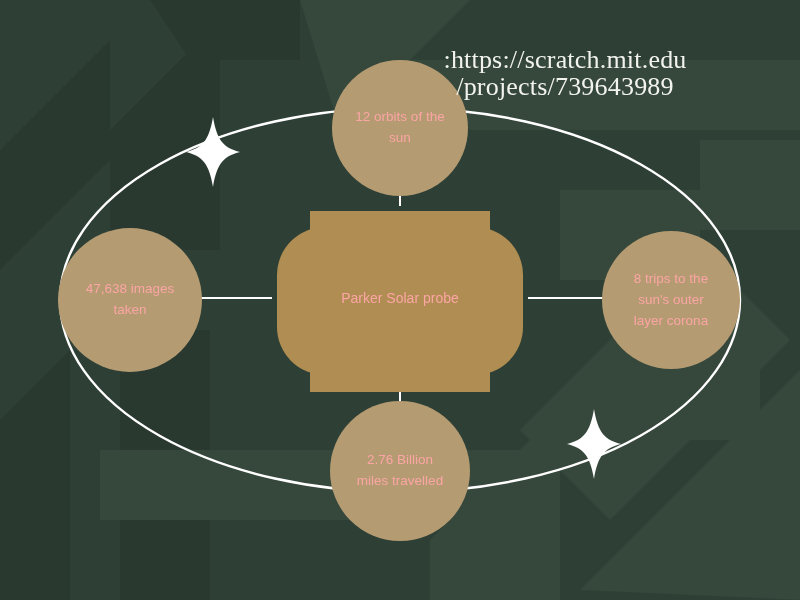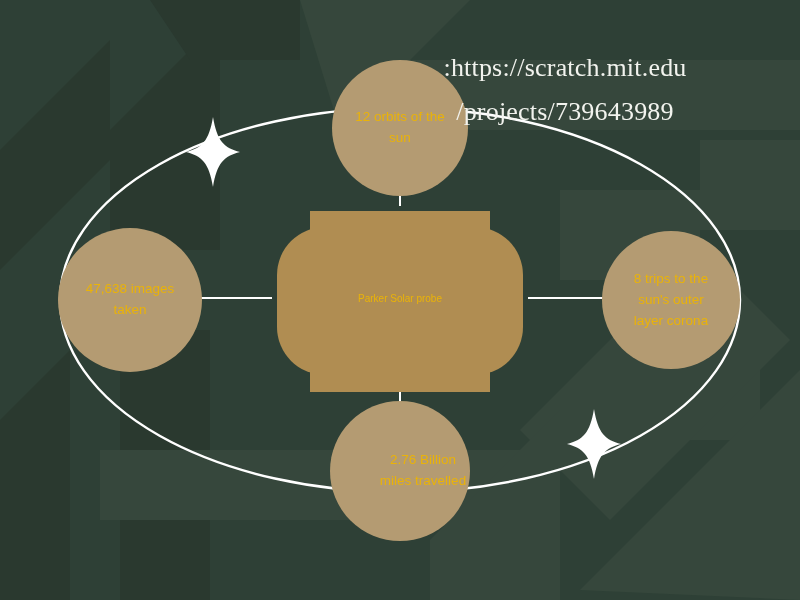--- a/index.html
+++ b/index.html
@@ -17,44 +17,44 @@
   }
   #bg-layer, #diagram-layer {
     position: absolute;
     left: 0;
     top: 0;
     width: 800px;
     height: 600px;
   }
   .node-label {
     position: absolute;
-    color: #eab308;
+    color: #fca5a5;
     font-family: "Liberation Sans", sans-serif;
     font-size: 13.5px;
     line-height: 21px;
     text-align: center;
     white-space: pre-line;
     pointer-events: none;
   }
   .node-label.circle-label {
     width: 140px;
   }
   #center-label {
-    font-size: 10px;
+    font-size: 14px;
   }
   #url-text {
     position: absolute;
     right: 70px;
     top: 46px;
     width: 330px;
     text-align: center;
     color: #f2f3ee;
     font-family: "Liberation Serif", serif;
     font-size: 26px;
-    line-height: 44px;
+    line-height: 27px;
     white-space: pre-line;
     letter-spacing: 0.2px;
   }
 </style>
 </head>
 <body>
 
 <div id="stage">
 
   <svg id="bg-layer" viewBox="0 0 800 600">
@@ -118,16 +118,16 @@
   <div class="node-label circle-label" style="left:330px; top:106px;">12 orbits of the
 sun</div>
 
   <div class="node-label circle-label" style="left:60px; top:278px;">47,638 images
 taken</div>
 
   <div class="node-label circle-label" style="left:601px; top:268px;">8 trips to the
 sun's outer
 layer corona</div>
 
-  <div class="node-label circle-label" style="left:330px; top:449px;padding-left:23px;">2.76 Billion
+  <div class="node-label circle-label" style="left:330px; top:449px;">2.76 Billion
 miles travelled</div>
 
 </div>
 
 </body></html>

